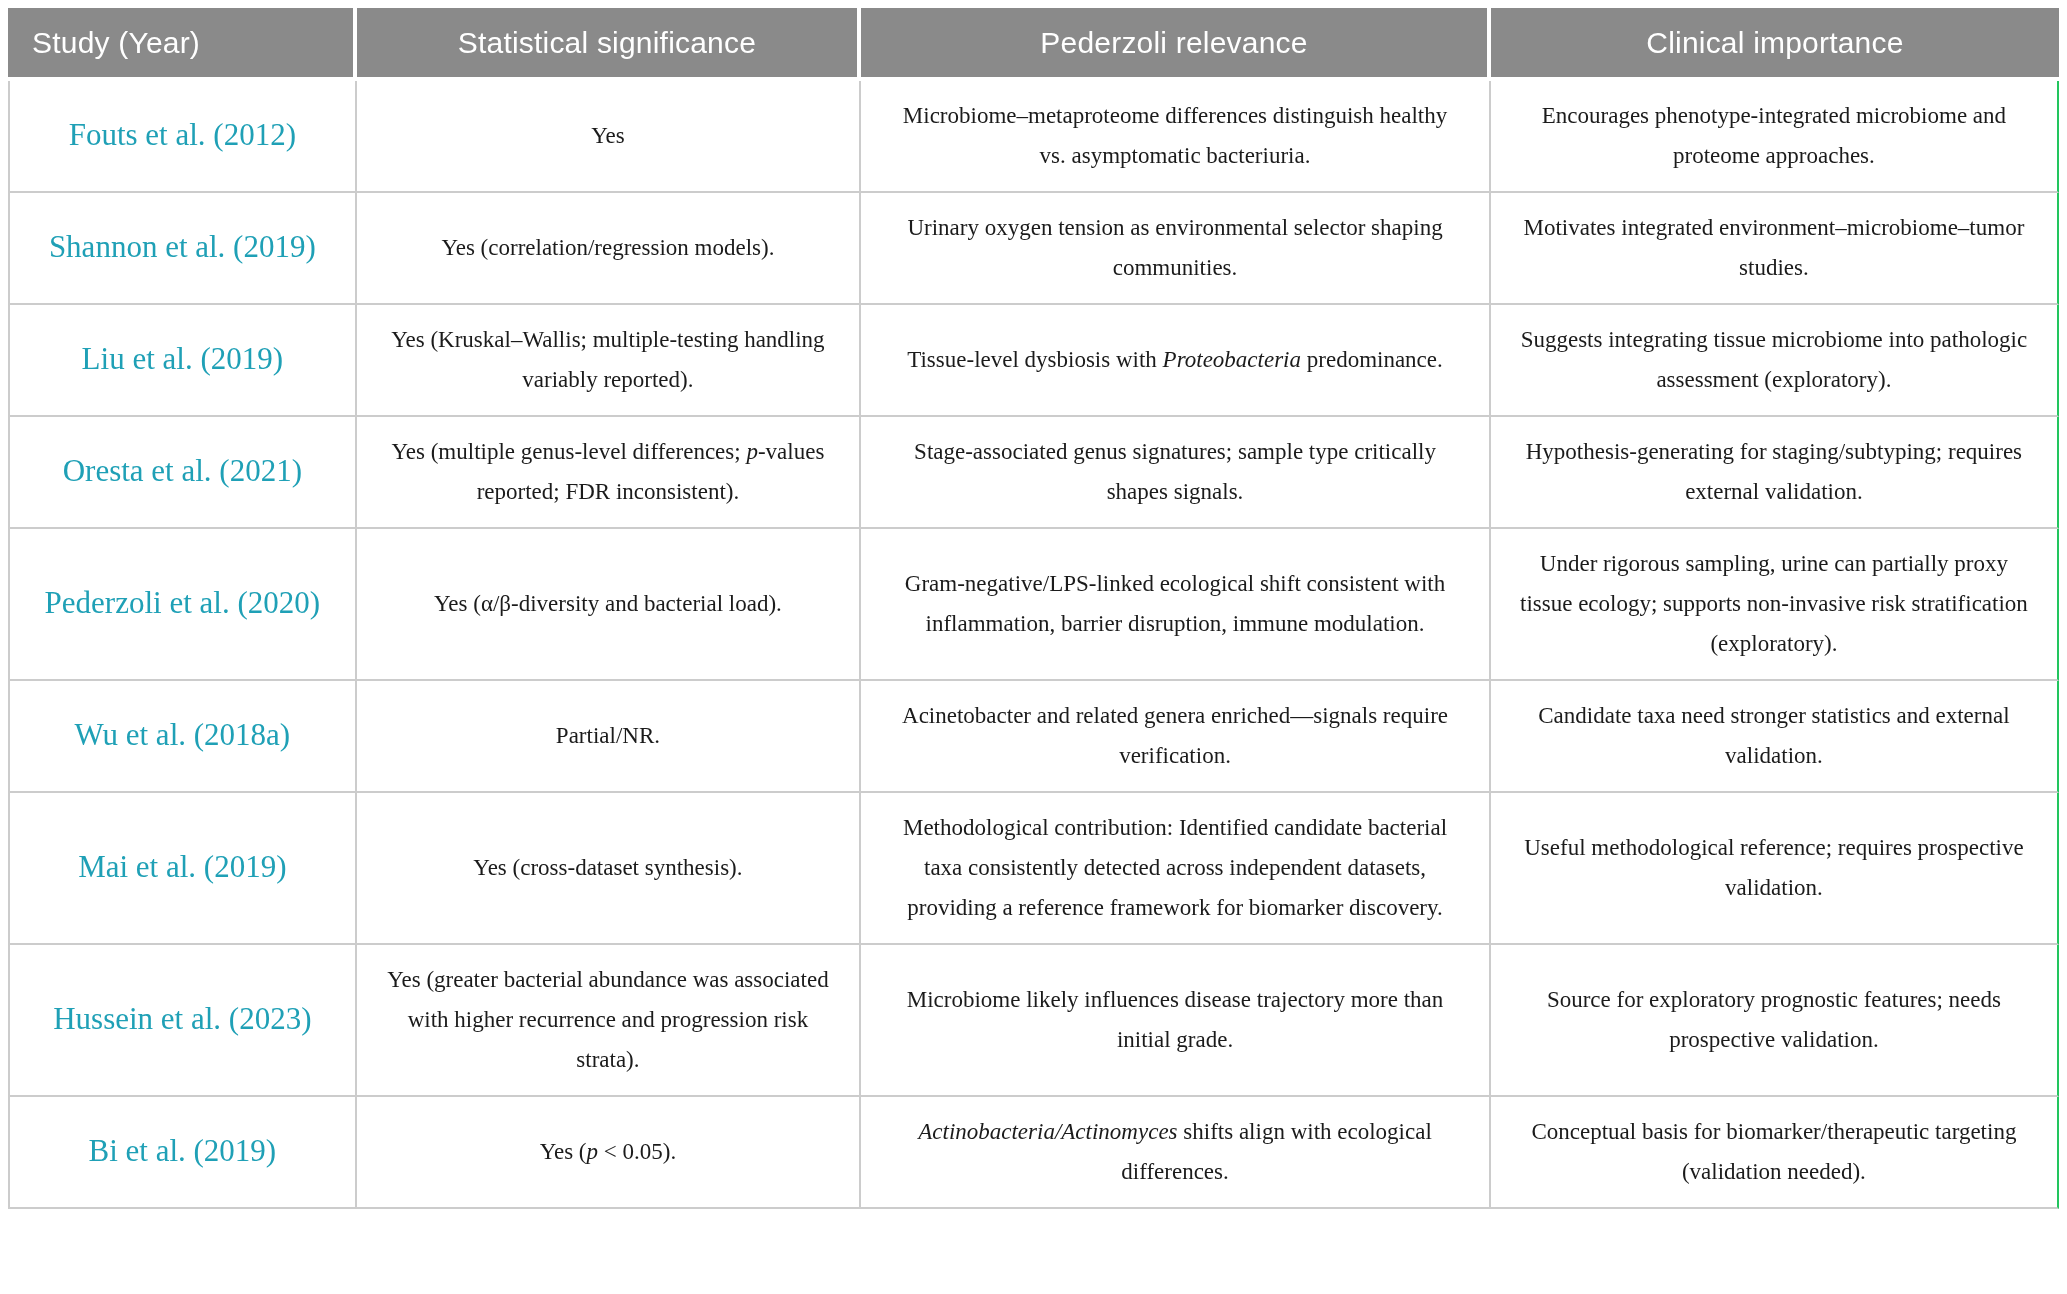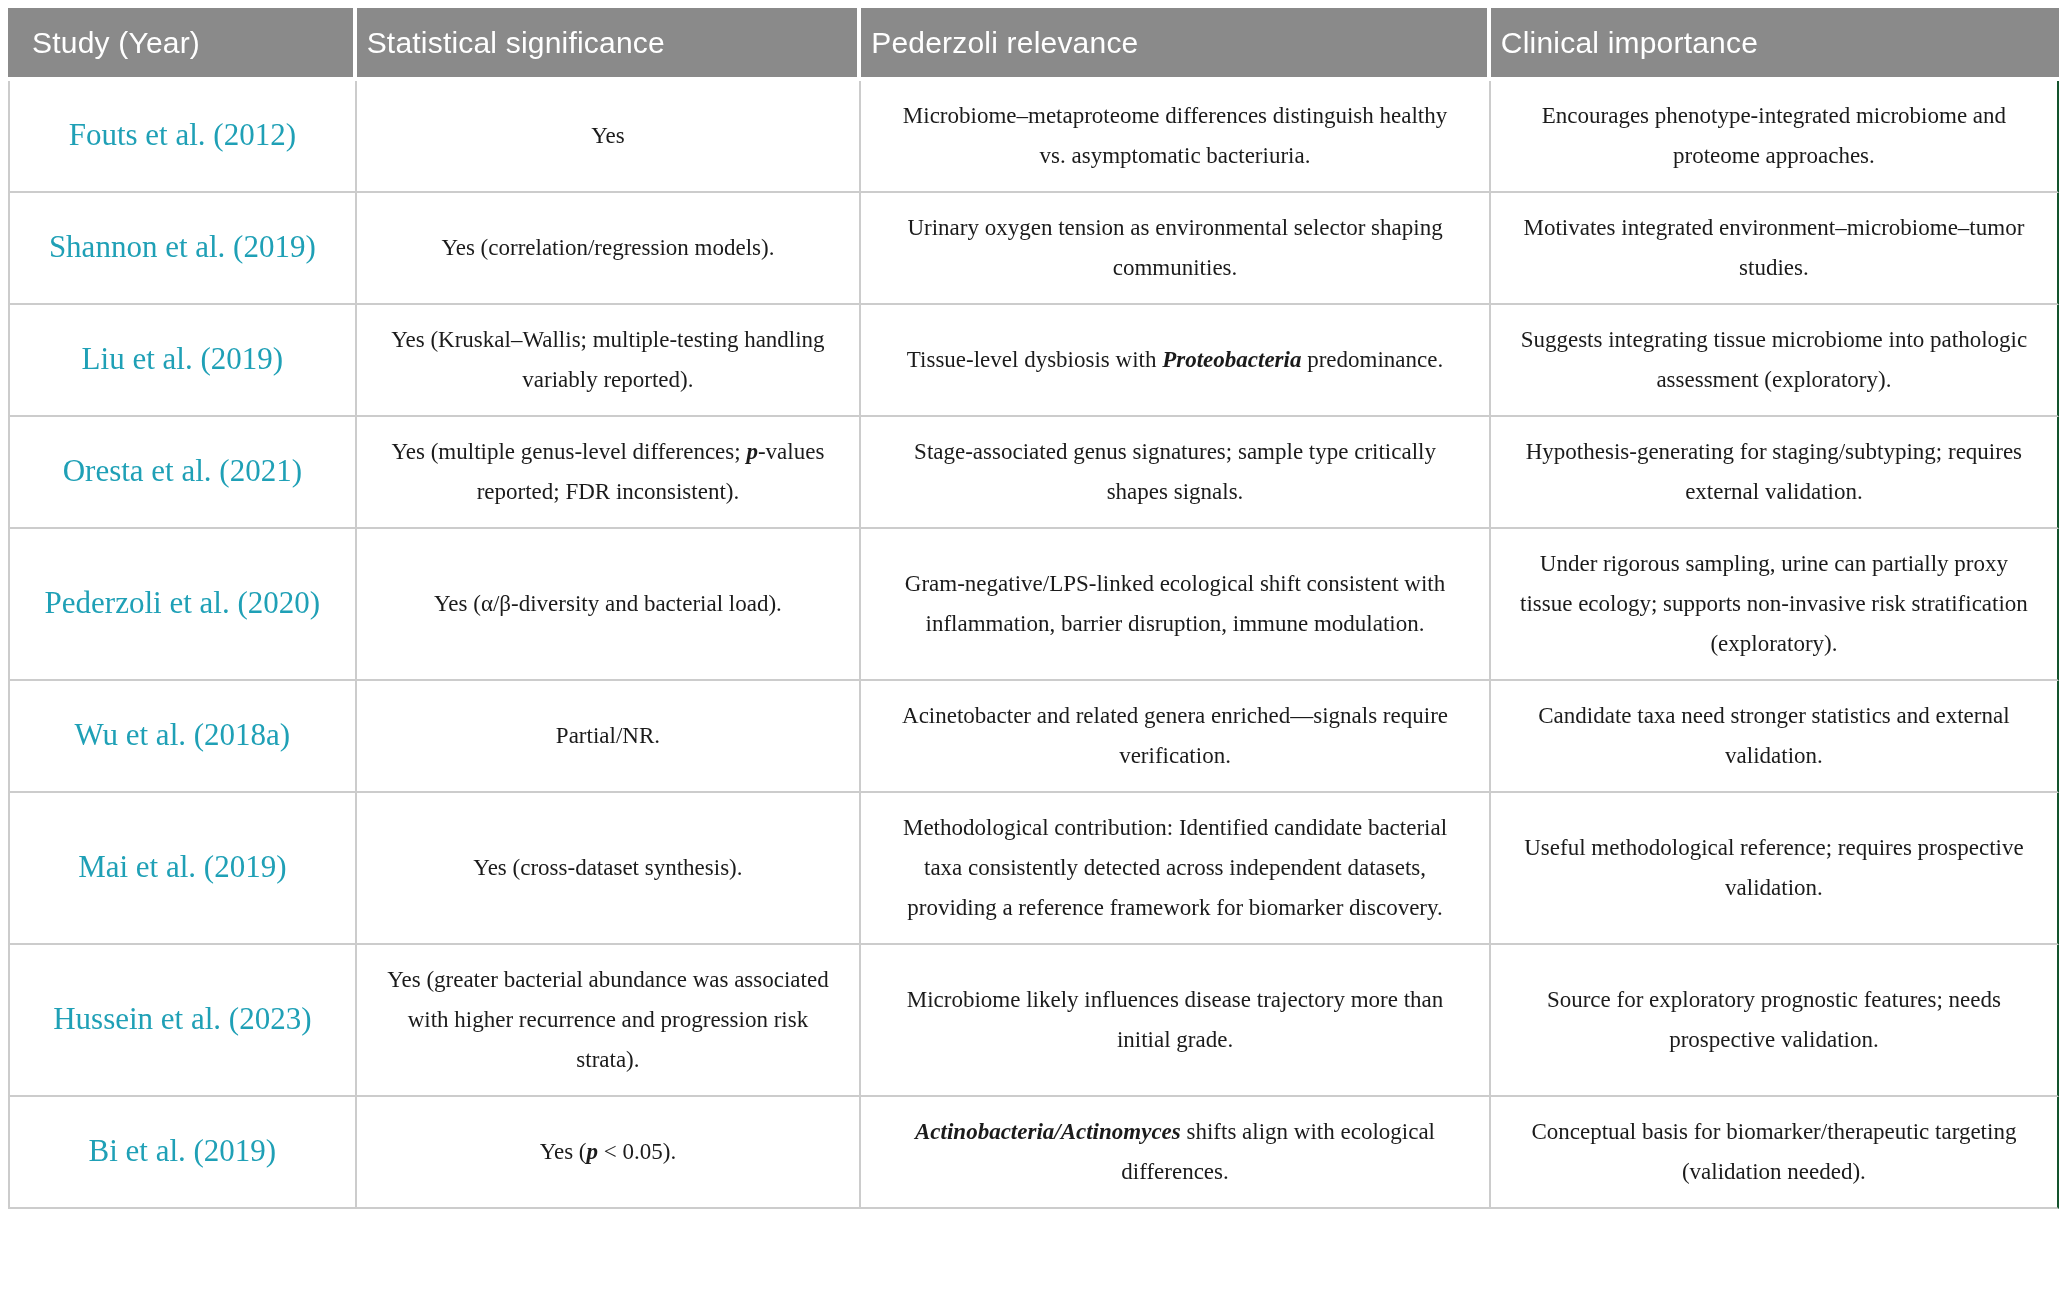--- a/index.html
+++ b/index.html
@@ -29,21 +29,21 @@
   col.c4 { width: 27.7%; }
 
   thead th {
     background: #8a8a8a;
     color: #ffffff;
     font-family: "Liberation Sans", "DejaVu Sans", sans-serif;
     font-weight: 400;
     font-size: 30px;
     height: 69px;
     padding: 0 10px;
-    text-align: left;
+    text-align: center;
     vertical-align: middle;
     border-right: 4px solid #ffffff;
     border-bottom: 4px solid #ffffff;
     letter-spacing: 0.2px;
   }
   thead th.first {
     text-align: left;
     padding-left: 24px;
     margin-left: 28px;
   }
@@ -54,29 +54,29 @@
     line-height: 40px;
     text-align: center;
     vertical-align: middle;
     padding: 15px 26px;
     border-bottom: 2px solid #cccccc;
     border-right: 2px solid #cccccc;
     background: #ffffff;
     word-wrap: break-word;
   }
   tbody td:first-child { border-left: 2px solid #cccccc; }
-  tbody td:last-child { border-right: 2px solid #14532d; }
+  tbody td:last-child { border-right: 2px solid #22c55e; }
 
   a.study-link {
     color: #1fa0b6;
     text-decoration: none;
     cursor: pointer;
     font-size: 31px;
   }
-  i { font-style: italic; font-weight: bold; }
+  i { font-style: italic; }
 </style>
 </head>
 <body>
 
 <div class="page">
   <table class="studies">
     <colgroup>
       <col class="c1">
         <col class="c2">
         <col class="c3">

